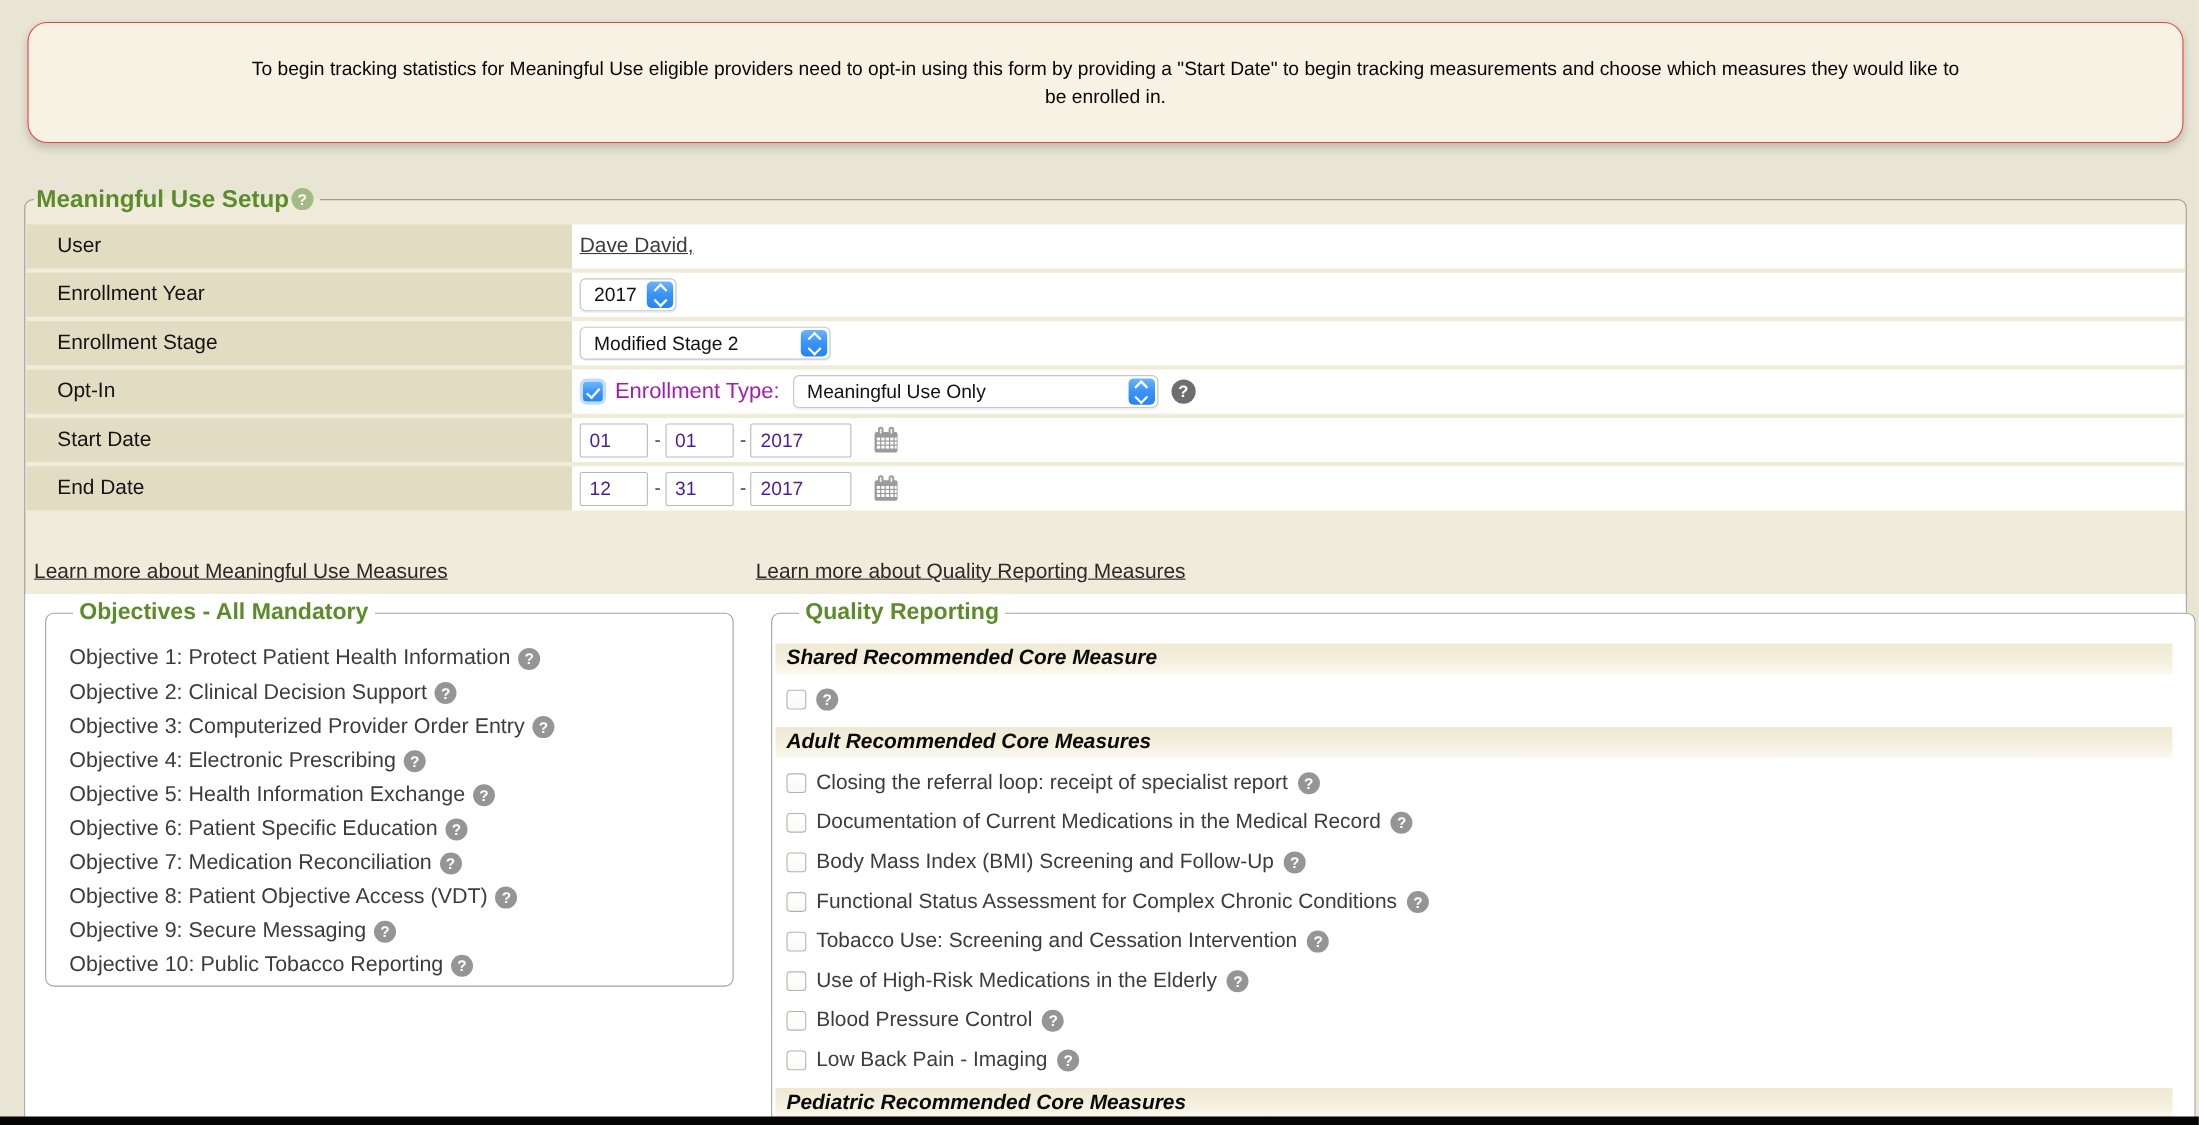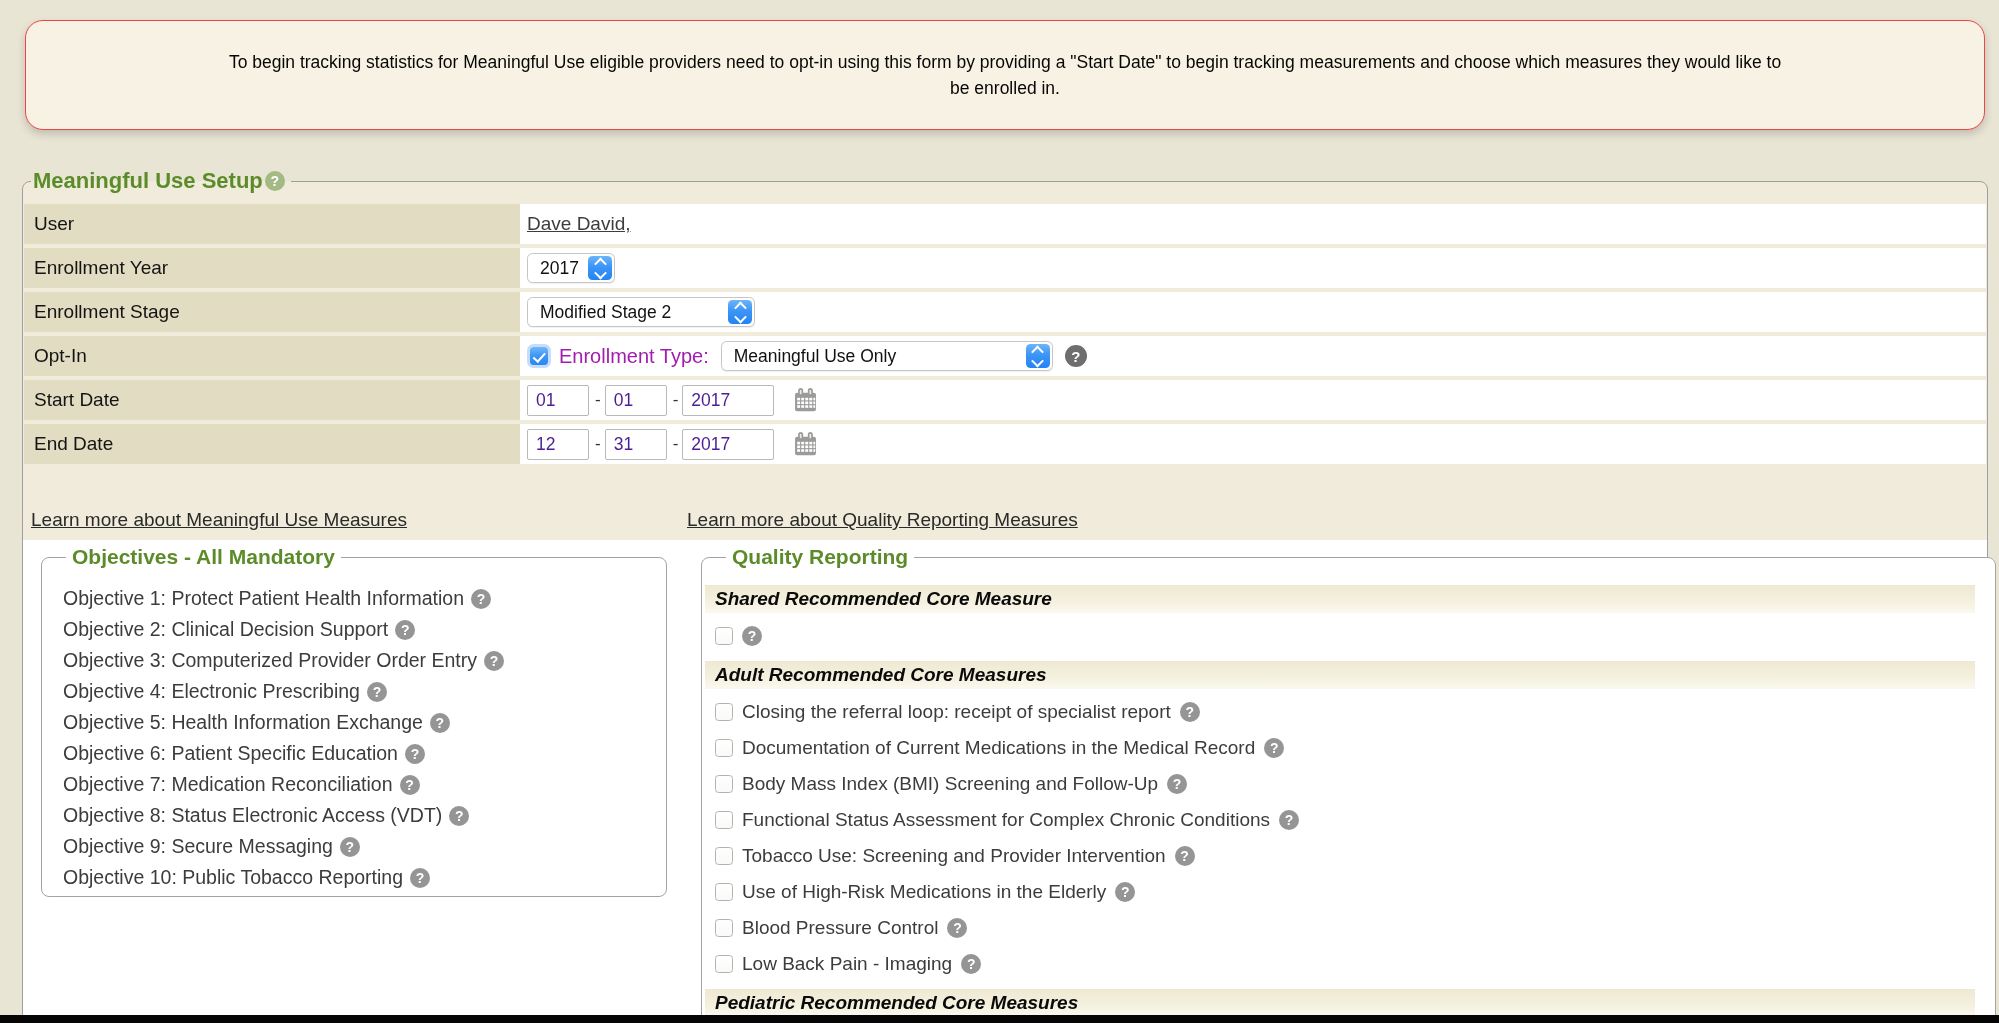--- a/index.html
+++ b/index.html
@@ -37,21 +37,21 @@
     border-radius:50%;color:#fff;font-weight:bold;flex:none;
   }
   .help-green{width:20px;height:20px;background:#a3ba85;font-size:14px;}
   .help-dark{width:22px;height:22px;background:#6e6e6e;font-size:15px;}
   .help-mid{width:20px;height:20px;background:#959595;font-size:14px;}
   
   .mu-table{margin:10px 1px 0 1px;}
   .mu-row{display:flex;height:40px;margin-bottom:4px;}
   .mu-label{
     width:496px;flex:none;background:#e2dcc2;
-    display:flex;align-items:center;padding-left:10px;box-sizing:border-box;
+    display:flex;align-items:center;padding-left:28px;box-sizing:border-box;
     font-size:19px;color:#141414;text-align:right;
   }
   .mu-value{
     flex:1;background:#ffffff;display:flex;align-items:center;
     padding-left:7px;
   }
   .user-link{color:#3d3d3d;text-decoration:underline;font-size:19px;cursor:pointer;}
   
   .mac-select{
     position:relative;display:inline-flex;align-items:center;
@@ -302,21 +302,21 @@
           </div>
         <div class="obj-item">
             <span>Objective 6: Patient Specific Education</span>
             <span class="help help-mid">?</span>
           </div>
         <div class="obj-item">
             <span>Objective 7: Medication Reconciliation</span>
             <span class="help help-mid">?</span>
           </div>
         <div class="obj-item">
-            <span>Objective 8: Status Electronic Access (VDT)</span>
+            <span>Objective 8: Patient Objective Access (VDT)</span>
             <span class="help help-mid">?</span>
           </div>
         <div class="obj-item">
             <span>Objective 9: Secure Messaging</span>
             <span class="help help-mid">?</span>
           </div>
         <div class="obj-item">
             <span>Objective 10: Public Tobacco Reporting</span>
             <span class="help help-mid">?</span>
           </div>
@@ -349,21 +349,21 @@
             <span>Body Mass Index (BMI) Screening and Follow-Up</span>
             <span class="help help-mid">?</span>
           </div>
         <div class="q-row">
             <span class="cb"></span>
             <span>Functional Status Assessment for Complex Chronic Conditions</span>
             <span class="help help-mid">?</span>
           </div>
         <div class="q-row">
             <span class="cb"></span>
-            <span>Tobacco Use: Screening and Provider Intervention</span>
+            <span>Tobacco Use: Screening and Cessation Intervention</span>
             <span class="help help-mid">?</span>
           </div>
         <div class="q-row">
             <span class="cb"></span>
             <span>Use of High-Risk Medications in the Elderly</span>
             <span class="help help-mid">?</span>
           </div>
         <div class="q-row">
             <span class="cb"></span>
             <span>Blood Pressure Control</span>

